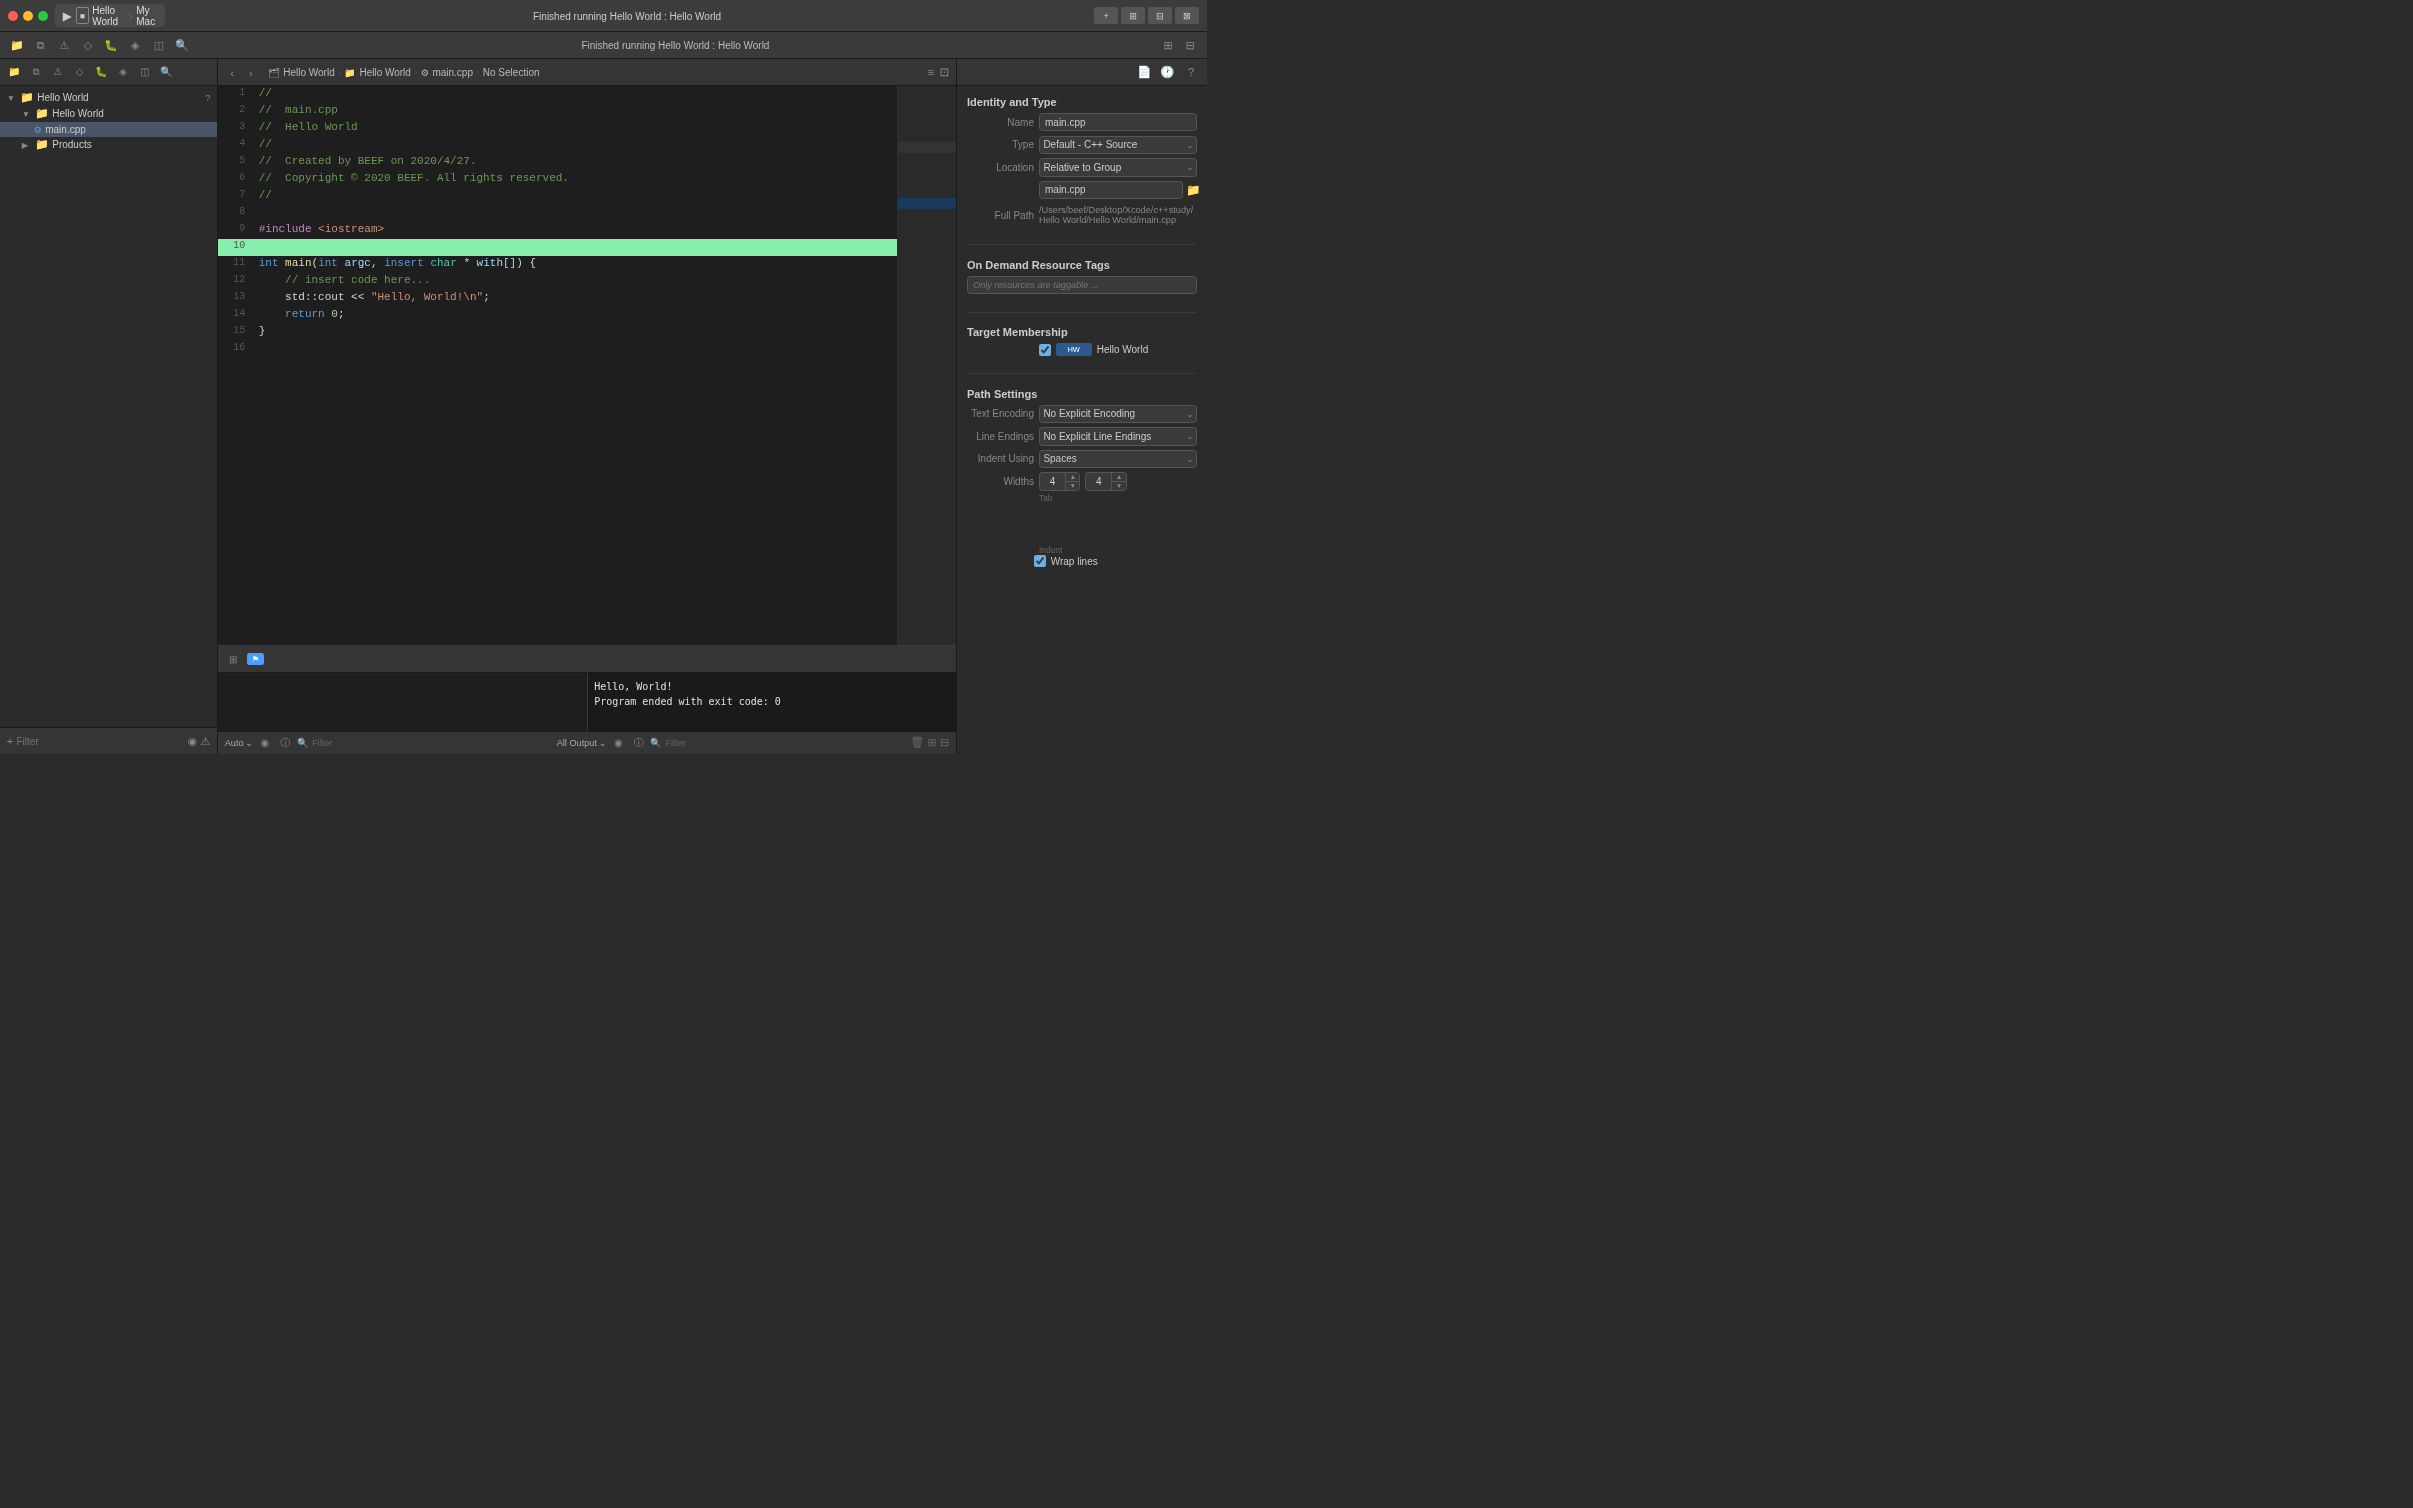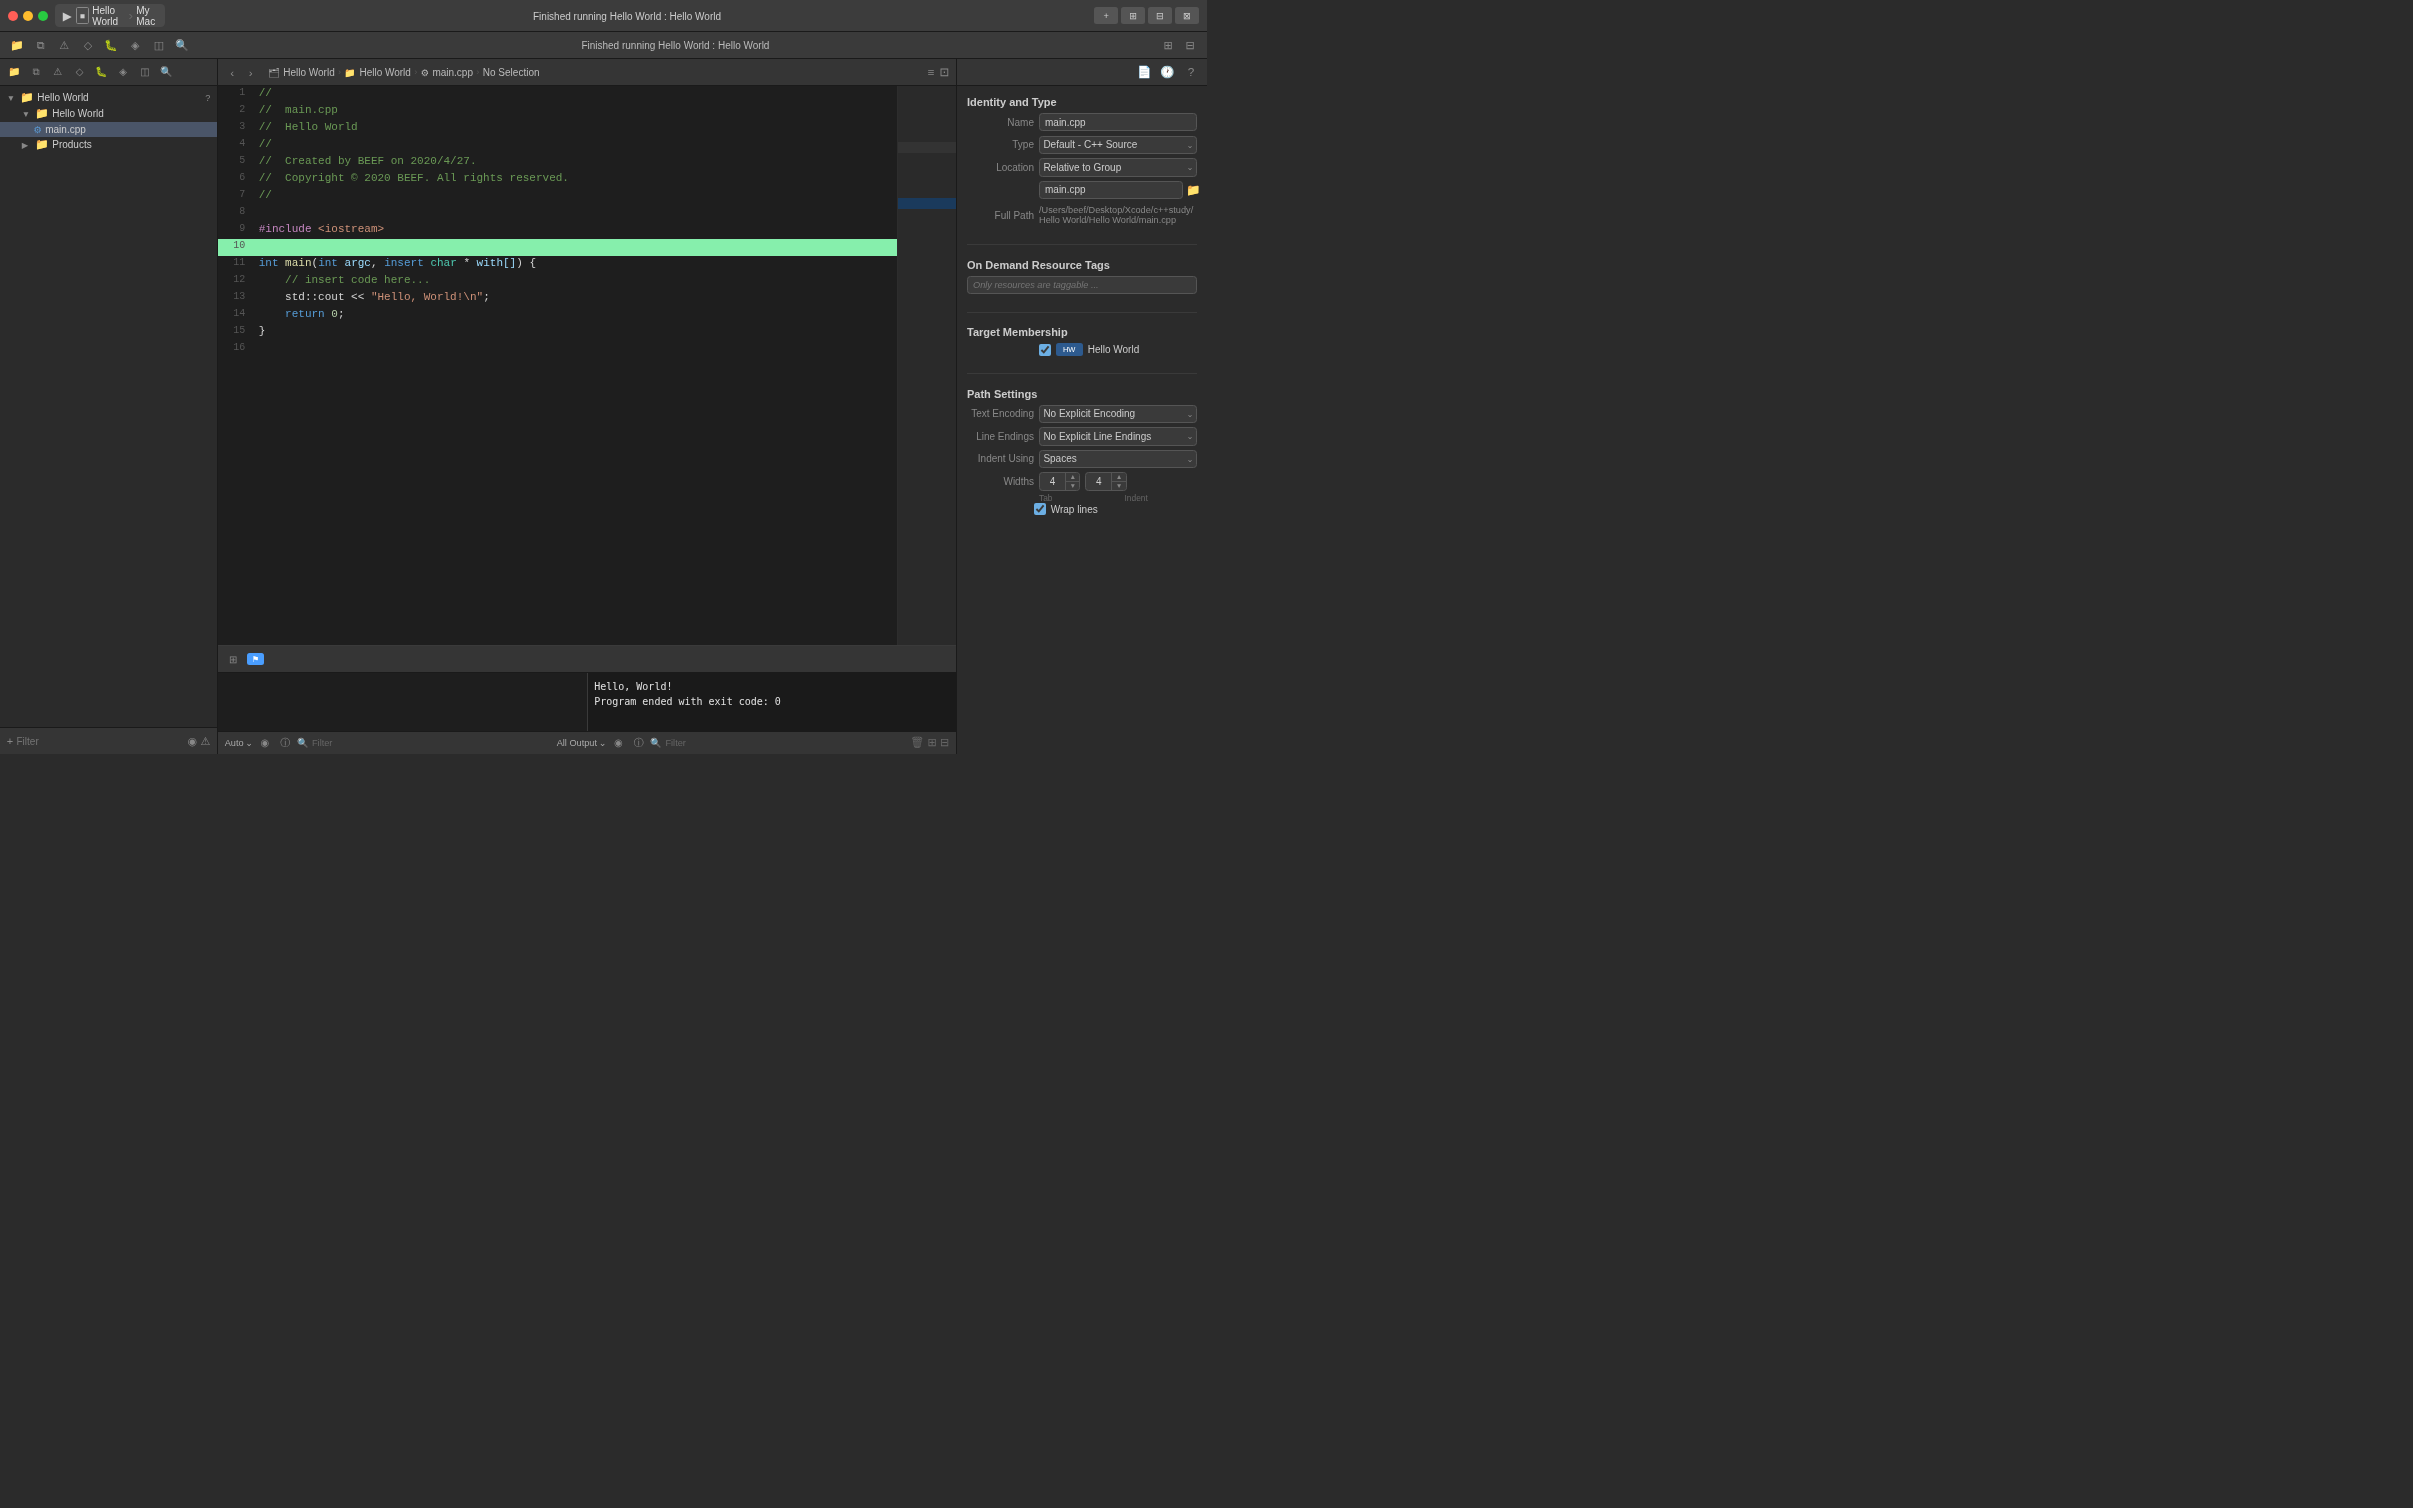--- a/index.html
+++ b/index.html
@@ -578,21 +578,21 @@
       color: #ccc;
     }
     .target-member-row {
       display: flex;
       align-items: center;
       gap: 5px;
       margin-left: 72px;
       margin-bottom: 3.4px;
     }
     .target-icon {
-      width: 27px;
+      width: 36px;
       height: 13.4px;
       background: #2d5a8e;
       border-radius: 2.5px;
       display: flex;
       align-items: center;
       justify-content: center;
       color: white;
       font-size: 7.5px;
     }
     .target-name {
@@ -646,20 +646,21 @@
       font-size: 6.7px;
       cursor: pointer;
       background: #3a3a3a;
     }
     .stepper-up { border-bottom: 0.8px solid #555; }
     .widths-labels {
       display: flex;
       gap: 21px;
       margin-left: 72px;
       margin-top: -1.7px;
+      flex-direction: column;
     }
     .widths-lbl {
       font-size: 8.4px;
       color: #666;
     }
   </style>
 </head>
 <body>
 
 <div class="titlebar">

